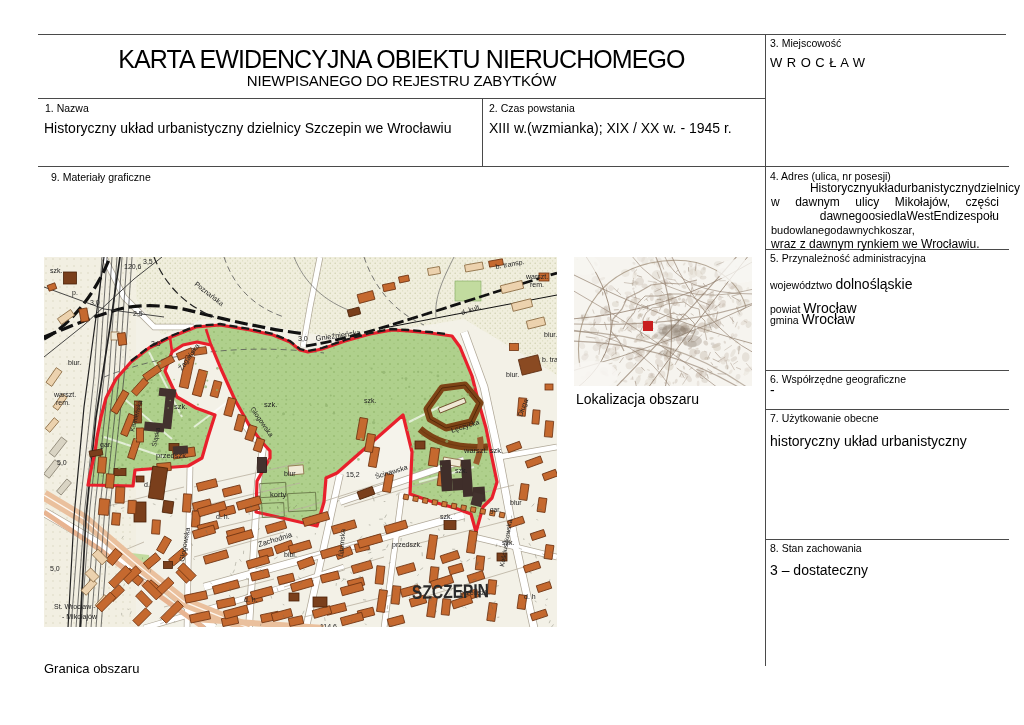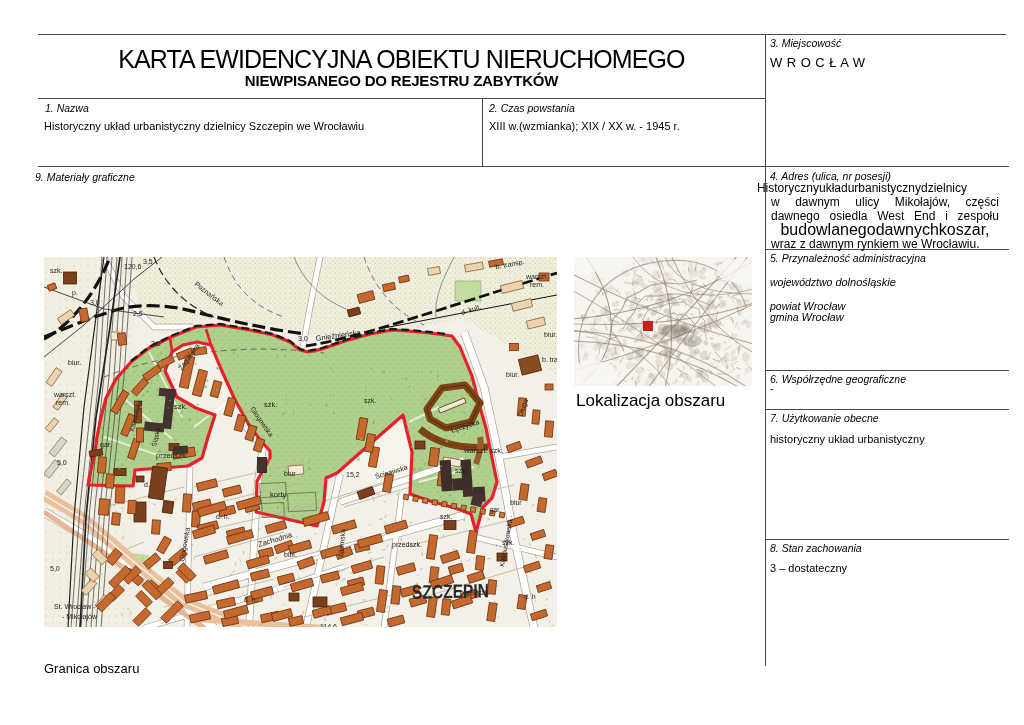--- a/index.html
+++ b/index.html
@@ -1,62 +1,62 @@
 <!DOCTYPE html>
 <html><head><meta charset="utf-8"><style>
 html,body{margin:0;padding:0;width:1024px;height:725px;background:#fff;font-family:"Liberation Sans",sans-serif;color:#000;}
 .a{position:absolute;}
 .hl{position:absolute;background:#4a4a4a;height:1px;}
 .vl{position:absolute;background:#4a4a4a;width:1px;}
-.s{font-size:10.5px;font-style:italic;}
-.v{font-size:11px;}
+.s{font-size:10.5px;}
+.v{font-size:14px;}
 </style></head><body>
 <div class="hl" style="left:38px;top:34px;width:968px"></div>
 <div class="hl" style="left:38px;top:98px;width:727px"></div>
 <div class="hl" style="left:38px;top:166px;width:971px"></div>
 <div class="hl" style="left:765px;top:249px;width:244px"></div>
 <div class="hl" style="left:765px;top:370px;width:244px"></div>
 <div class="hl" style="left:765px;top:409px;width:244px"></div>
 <div class="hl" style="left:765px;top:539px;width:244px"></div>
 <div class="vl" style="left:765px;top:34px;height:632px"></div>
 <div class="vl" style="left:482px;top:98px;height:68px"></div>
 <div class="a" style="left:38px;top:48px;width:727px;text-align:center;font-size:25px;font-weight:normal;letter-spacing:-0.9px;line-height:22px">KARTA EWIDENCYJNA OBIEKTU NIERUCHOMEGO</div>
-<div class="a" style="left:38px;top:72px;width:727px;text-align:center;font-size:15px;font-weight:bold;letter-spacing:-0.2px">NIEWPISANEGO DO REJESTRU ZABYTKÓW</div>
+<div class="a" style="left:38px;top:72px;width:727px;text-align:center;font-size:15px;font-weight:normal;letter-spacing:-0.2px">NIEWPISANEGO DO REJESTRU ZABYTKÓW</div>
 <div class="a s" style="left:45px;top:102px">1. Nazwa</div>
 <div class="a v" style="left:44px;top:120px">Historyczny układ urbanistyczny dzielnicy Szczepin we Wrocławiu</div>
 <div class="a s" style="left:489px;top:102px">2. Czas powstania</div>
 <div class="a v" style="left:489px;top:120px">XIII w.(wzmianka); XIX / XX w. - 1945 r.</div>
-<div class="a s" style="left:35px;top:171px">9. Materiały graficzne</div>
+<div class="a s" style="left:51px;top:171px">9. Materiały graficzne</div>
 <div class="a" style="left:44px;top:661px;font-size:13px">Granica obszaru</div>
-<div class="a" style="left:576px;top:391px;font-size:17px">Lokalizacja obszaru</div>
+<div class="a" style="left:576px;top:391px;font-size:14px">Lokalizacja obszaru</div>
 <div class="a s" style="left:770px;top:37px">3. Miejscowość</div>
 <div class="a" style="left:770px;top:55px;font-size:13px;letter-spacing:0.45px">W R O C Ł A W</div>
 <div class="a s" style="left:770px;top:170px">4. Adres (ulica, nr posesji)</div>
-<div class="a" style="left:748px;top:181px;width:228px;font-size:12px;line-height:14px;display:flex;justify-content:center">
+<div class="a" style="left:792px;top:181px;width:228px;font-size:12px;line-height:14px;display:flex;justify-content:flex-end">
     <span>Historyczny</span>
     <span>układ</span>
     <span>urbanistyczny</span>
     <span>dzielnicy</span>
   </div>
 <div class="a" style="left:771px;top:195px;width:228px;font-size:12px;line-height:14px;display:flex;justify-content:space-between">
     <span>w</span>
     <span>dawnym</span>
     <span>ulicy</span>
     <span>Mikołajów,</span>
     <span>części</span>
   </div>
-<div class="a" style="left:771px;top:209px;width:228px;font-size:12px;line-height:14px;display:flex;justify-content:space-between">
+<div class="a" style="left:771px;top:209px;width:228px;font-size:12px;line-height:14px;display:flex;justify-content:flex-end">
     <span>dawnego</span>
     <span>osiedla</span>
     <span>West</span>
     <span>End</span>
     <span>i</span>
     <span>zespołu</span>
   </div>
-<div class="a" style="left:771px;top:223px;width:228px;font-size:16px;line-height:14px;display:flex;justify-content:center">
+<div class="a" style="left:771px;top:223px;width:228px;font-size:11px;line-height:14px;display:flex;justify-content:flex-start">
     <span>budowlanego</span>
     <span>dawnych</span>
     <span>koszar,</span>
   </div>
 <div class="a" style="left:771px;top:237px;font-size:12px;line-height:14px">wraz z dawnym rynkiem we Wrocławiu.</div>
 <div class="a s" style="left:770px;top:252px">5. Przynależność administracyjna</div>
 <div class="a s" style="left:770px;top:276px">województwo <span class="v">dolnośląskie</span></div>
 <div class="a s" style="left:770px;top:300px">powiat <span class="v">Wrocław</span></div>
 <div class="a s" style="left:770px;top:311px">gmina <span class="v">Wrocław</span></div>
 <div class="a s" style="left:770px;top:373px">6. Współrzędne geograficzne</div>

